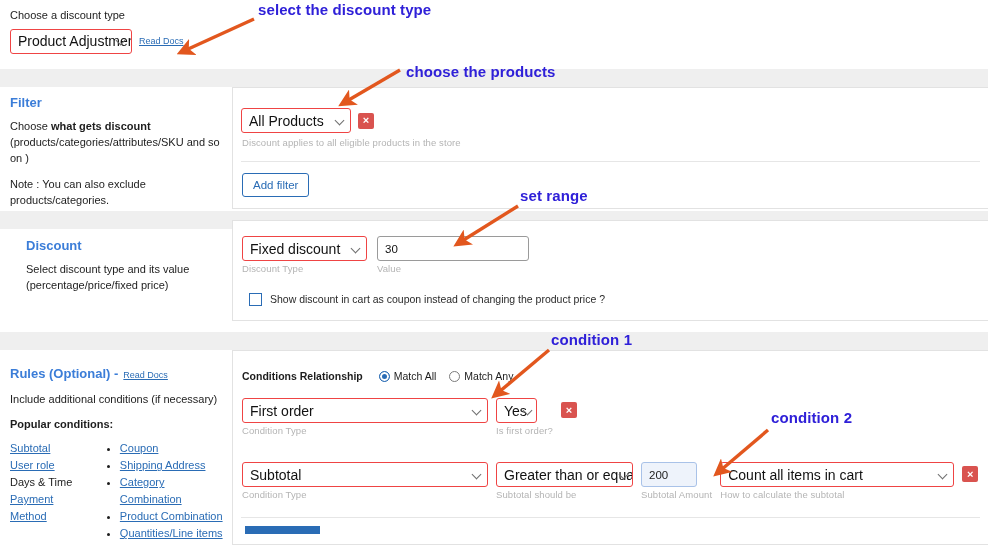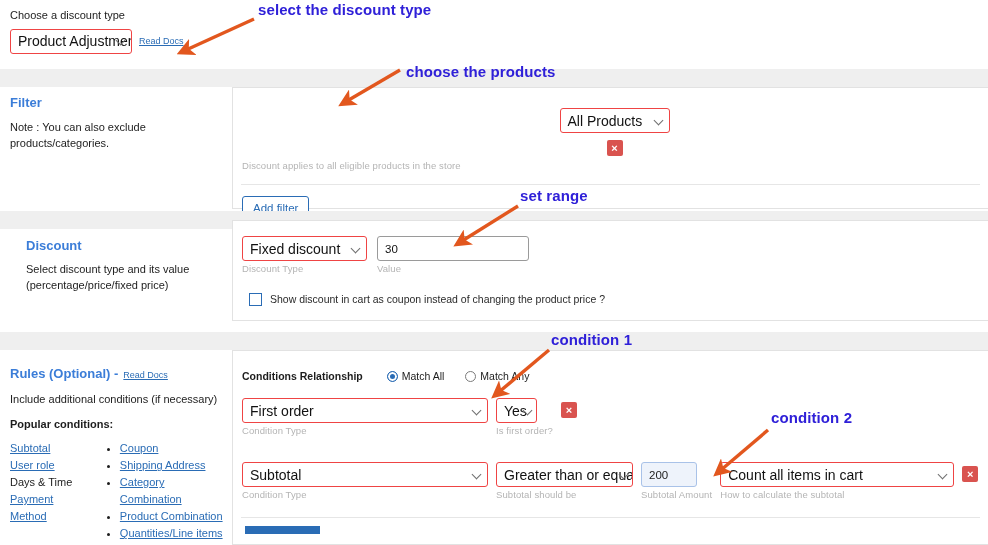--- a/index.html
+++ b/index.html
@@ -198,25 +198,29 @@
         <span class="chev"></span>
       </div>
       <a class="lnk sm" href="#">Read Docs</a>
     </div>
   </div>
 
   <div class="band" style="top:69px;height:18px;"></div>
 
   <div style="position:absolute;left:10px;top:96px;width:215px;">
     <div class="sectitle">Filter</div>
+    <p class="desc">
+      <span>Choose </span><b>what gets discount</b><br>
+      <span>(products/categories/attributes/SKU and so on )</span>
+    </p>
     <p class="desc" style="margin-top:10px;">Note : You can also exclude products/categories.</p>
   </div>
 
   <div class="panel" style="left:232px;top:87px;width:756px;height:122px;">
-    <div style="display:flex;align-items:center;gap:7px;padding:20px 0 0 8px;flex-direction:column;">
+    <div style="display:flex;align-items:center;gap:7px;padding:20px 0 0 8px;">
       <div class="sel" style="width:110px;">
         <span>All Products</span>
         <span class="chev"></span>
       </div>
       <span class="delbtn">×</span>
     </div>
     <div class="fieldlabel" style="margin-left:9px;margin-top:5px;">Discount applies to all eligible products in the store</div>
     <div class="hr" style="margin:13px 8px 0 8px;"></div>
     <div style="padding:11px 0 0 9px;">
       <span class="btn-outline">Add filter</span>
@@ -277,21 +281,21 @@
           <li><a href="#">Shipping Address</a></li>
           <li><a href="#">Category Combination</a></li>
           <li><a href="#">Product Combination</a></li>
           <li><a href="#">Quantities/Line items</a></li>
         </ul>
     </div>
   </div>
 
   <div class="panel" style="left:232px;top:350px;width:756px;height:195px;">
 
-    <div style="display:flex;align-items:center;gap:24px;padding:19px 0 0 9px;">
+    <div style="display:flex;align-items:center;gap:16px;padding:19px 0 0 9px;">
       <span style="font-size:10.5px;font-weight:bold;color:#1d1d1d;">Conditions Relationship</span>
       <span style="display:inline-flex;align-items:center;gap:4px;">
         <span class="radio on"></span>
         <span style="font-size:10.5px;color:#1d1d1d;">Match All</span>
       </span>
       <span style="display:inline-flex;align-items:center;gap:4px;margin-left:-3px;">
         <span class="radio"></span>
         <span style="font-size:10.5px;color:#1d1d1d;">Match Any</span>
       </span>
     </div>

